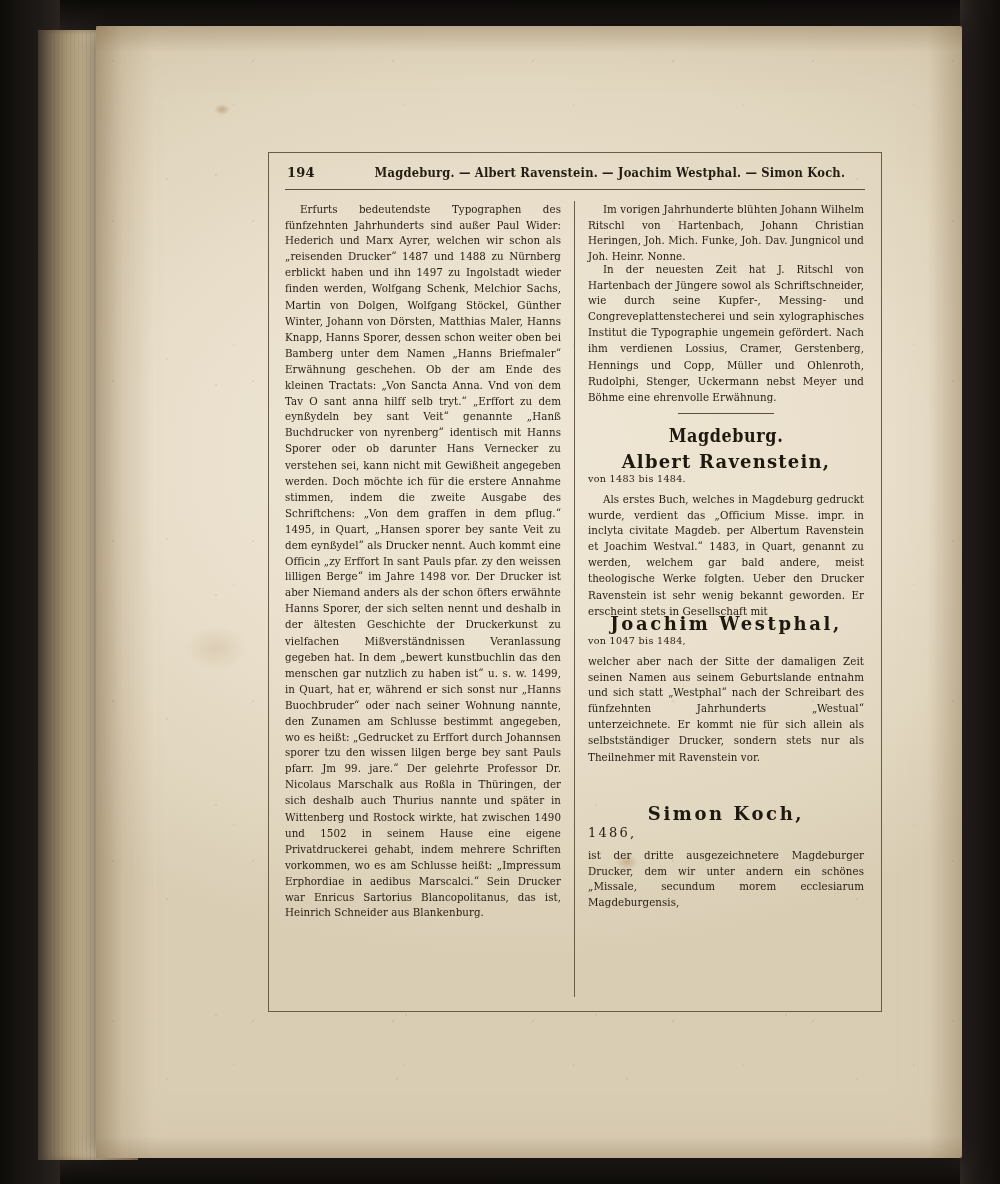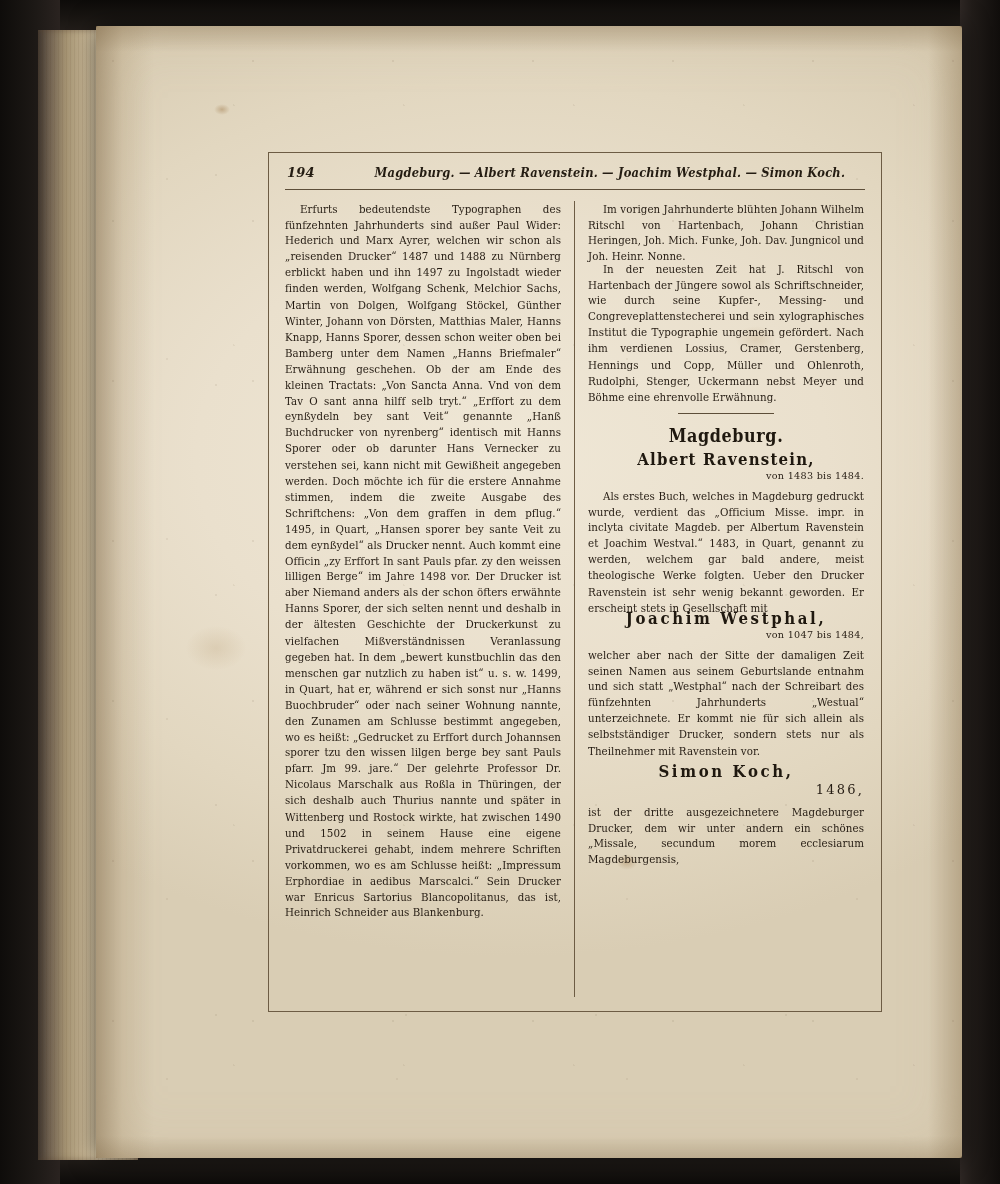--- a/index.html
+++ b/index.html
@@ -128,21 +128,20 @@
     top: 126px;
     width: 612px;
     height: 858px;
     border: 1px solid #6d5c44;
   }
 
   .page-head {
     position: absolute;
     left: 0; top: 12px; width: 100%;
     text-align: center;
-    font-style: italic;
   }
   .head-row {
     display: flex;
     align-items: baseline;
     justify-content: flex-start;
     padding: 0 18px;
     font-size: 11.5px;
     letter-spacing: .2px;
     color: #241c12;
   }
@@ -212,30 +211,30 @@
     font-size: 16px;
     font-weight: 700;
     letter-spacing: .6px;
     color: #1f180f;
     transform: scaleY(1.1);
   }
   h3.sub-title {
     margin: 6px 0 0 0;
     text-align: center;
     font-family: "DejaVu Serif", serif;
-    font-size: 15px;
+    font-size: 18px;
     font-weight: 700;
     letter-spacing: 1.2px;
     color: #1f180f;
     transform: scaleY(1.05);
   }
   h3.sub-title.spaced { letter-spacing: 2.6px; }
   .dates {
     margin: 1px 0 7px 0;
-    text-align: right;
+    text-align: left;
     font-size: 9.6px;
     color: #241b12;
     letter-spacing: .3px;
   }
   .dates.big { font-size: 13px; letter-spacing: 2.2px; }
 
   
   .grain {
     position:absolute; inset:0;
     pointer-events:none;
@@ -300,21 +299,21 @@
 
           <h2 class="sec-title">Magdeburg.</h2>
           <h3 class="sub-title">Albert Ravenstein,</h3>
           <div class="dates">von 1483 bis 1484.</div>
           <p class="body">Als erstes Buch, welches in Magdeburg gedruckt wurde, verdient das „Officium Misse. impr. in inclyta civitate Magdeb. per Albertum Ravenstein et Joachim Westval.“ 1483, in Quart, genannt zu werden, welchem gar bald andere, meist theologische Werke folgten. Ueber den Drucker Ravenstein ist sehr wenig bekannt geworden. Er erscheint stets in Gesellschaft mit</p>
 
           <h3 class="sub-title spaced" style="margin-top:1px;">Joachim  Westphal,</h3>
           <div class="dates">von 1047 bis 1484,</div>
           <p class="body noind">welcher aber nach der Sitte der damaligen Zeit seinen Namen aus seinem Geburtslande entnahm und sich statt „Westphal“ nach der Schreibart des fünfzehnten Jahrhunderts „Westual“ unterzeichnete. Er kommt nie für sich allein als selbstständiger Drucker, sondern stets nur als Theilnehmer mit Ravenstein vor.</p>
 
-          <h3 class="sub-title spaced" style="margin-top:10px;">Simon  Koch,</h3>
+          <h3 class="sub-title spaced" style="margin-top:44px;">Simon  Koch,</h3>
           <div class="dates big">1486,</div>
           <p class="body noind">ist der dritte ausgezeichnetere Magdeburger Drucker, dem wir unter andern ein schönes „Missale, secundum morem ecclesiarum Magdeburgensis,</p>
         </div>
 
       </div>
     </div>
   </div>
 </div>
 
 </body></html>

